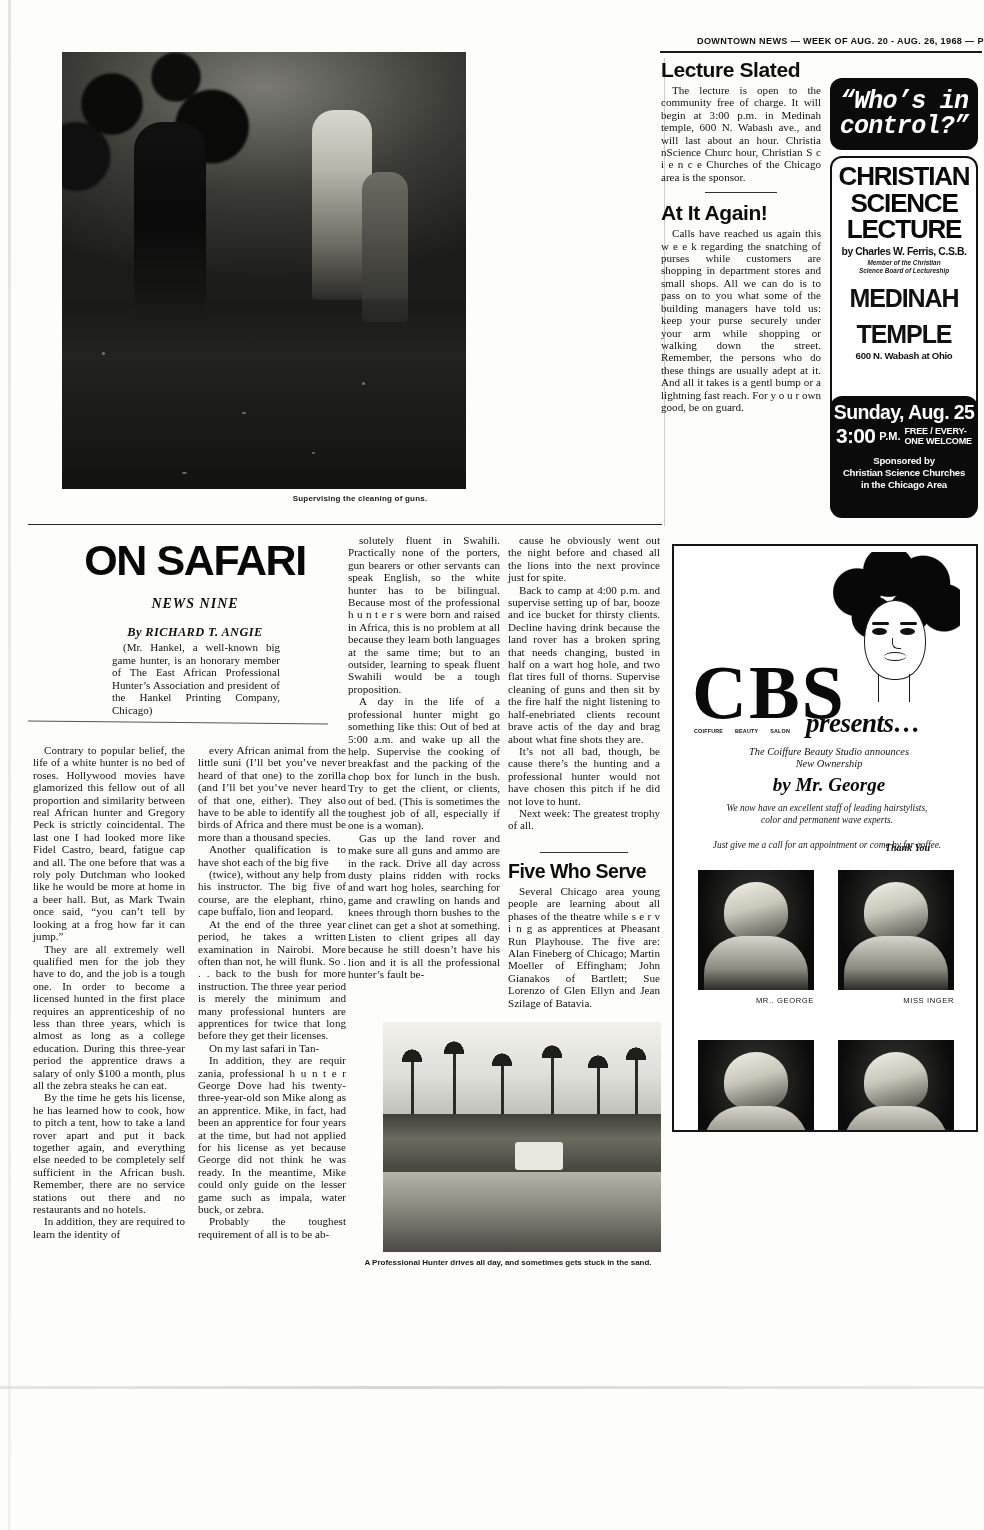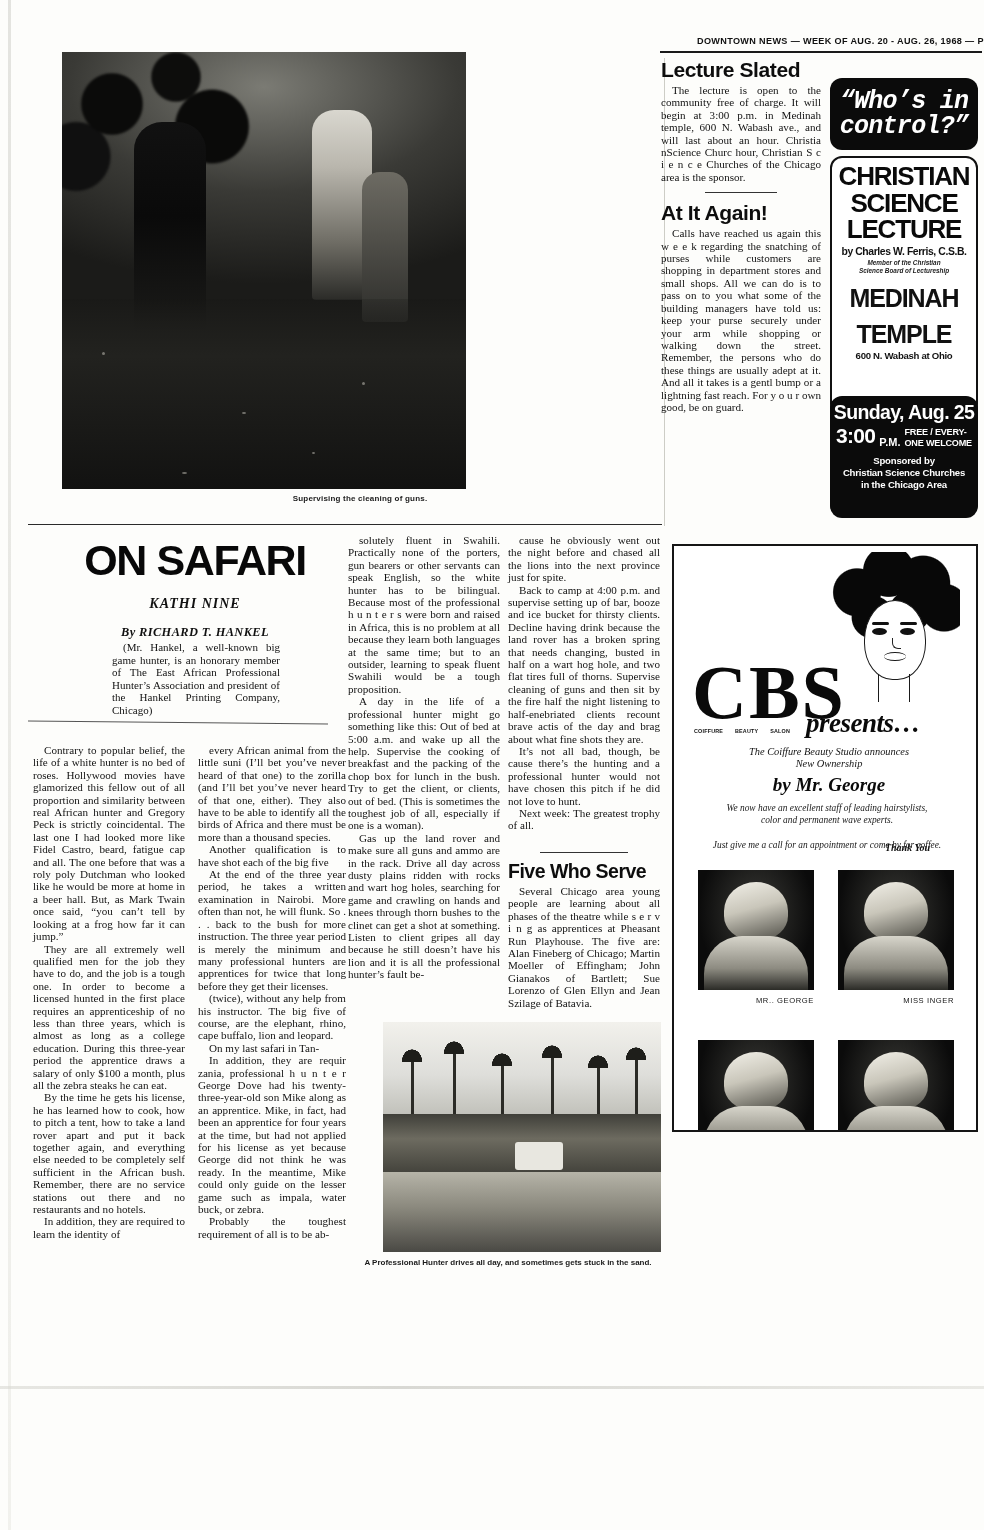--- a/index.html
+++ b/index.html
@@ -131,21 +131,21 @@
   }
   #ad-time{
     position:absolute;left:830px;top:396px;width:148px;height:122px;
     background:#0b0b0b;border-radius:12px;color:#fff;
     text-align:center;padding-top:6px;box-sizing:border-box;
   }
   #ad-time .day{
     font-family:"Liberation Sans", sans-serif;font-weight:bold;
     font-size:19.5px;letter-spacing:-.6px;line-height:21px;
   }
-  #ad-time .row{display:flex;align-items:flex-end;justify-content:center;gap:4px;margin-top:1px;}
+  #ad-time .row{display:flex;align-items:center;justify-content:center;gap:4px;margin-top:1px;}
   #ad-time .hr{
     font-family:"Liberation Sans", sans-serif;font-weight:bold;
     font-size:21px;letter-spacing:-.7px;
   }
   #ad-time .pm{
     font-family:"Liberation Sans", sans-serif;font-weight:bold;font-size:11px;
   }
   #ad-time .free{
     font-family:"Liberation Sans", sans-serif;font-weight:bold;
     font-size:9.1px;line-height:10.4px;text-align:left;letter-spacing:-.2px;
@@ -415,41 +415,41 @@
     </div>
     <div class="sp">
       <span>Sponsored by</span><br>
       <span>Christian Science Churches</span><br>
       <span>in the Chicago Area</span>
     </div>
   </div>
 
   <div id="safari-rule-top"></div>
   <div id="safari-head">ON SAFARI</div>
-  <div id="safari-part">KATHI NINE</div>
-  <div id="safari-by">By RICHARD T. HANKEL</div>
+  <div id="safari-part">NEWS NINE</div>
+  <div id="safari-by">By RICHARD T. ANGIE</div>
   <div id="safari-bio">
     <div class="body-txt">
         <p>(Mr. Hankel, a well-known big game hunter, is an honorary member of The East African Professional Hunter’s Association and president of the Hankel Printing Company, Chicago)</p>
       </div>
   </div>
   <div id="bio-underline"></div>
 
   <div id="col1" class="body-txt">
     <p>Contrary to popular belief, the life of a white hunter is no bed of roses. Hollywood movies have glamorized this fellow out of all proportion and similarity between real African hunter and Gregory Peck is strictly coincidental. The last one I had looked more like Fidel Castro, beard, fatigue cap and all. The one before that was a roly poly Dutchman who looked like he would be more at home in a beer hall. But, as Mark Twain once said, “you can’t tell by looking at a frog how far it can jump.”</p>
     <p>They are all extremely well qualified men for the job they have to do, and the job is a tough one. In order to become a licensed hunted in the first place requires an apprenticeship of no less than three years, which is almost as long as a college education. During this three-year period the apprentice draws a salary of only $100 a month, plus all the zebra steaks he can eat.</p>
     <p>By the time he gets his license, he has learned how to cook, how to pitch a tent, how to take a land rover apart and put it back together again, and everything else needed to be completely self sufficient in the African bush. Remember, there are no service stations out there and no restaurants and no hotels.</p>
     <p>In addition, they are required to learn the identity of</p>
   </div>
 
   <div id="col2" class="body-txt">
     <p>every African animal from the little suni (I’ll bet you’ve never heard of that one) to the zorilla (and I’ll bet you’ve never heard of that one, either). They also have to be able to identify all the birds of Africa and there must be more than a thousand species.</p>
     <p>Another qualification is to have shot each of the big five</p>
+    <p>(twice), without any help from his instructor. The big five of course, are the elephant, rhino, cape buffalo, lion and leopard.</p>
     <p>At the end of the three year period, he takes a written examination in Nairobi. More often than not, he will flunk. So . . . back to the bush for more instruction. The three year period is merely the minimum and many professional hunters are apprentices for twice that long before they get their licenses.</p>
-    <p>(twice), without any help from his instructor. The big five of course, are the elephant, rhino, cape buffalo, lion and leopard.</p>
     <p>On my last safari in Tan-</p>
     <p>In addition, they are requir zania, professional h u n t e r George Dove had his twenty-three-year-old son Mike along as an apprentice. Mike, in fact, had been an apprentice for four years at the time, but had not applied for his license as yet because George did not think he was ready. In the meantime, Mike could only guide on the lesser game such as impala, water buck, or zebra.</p>
     <p>Probably the toughest requirement of all is to be ab-</p>
   </div>
 
   <div id="col3" class="body-txt">
     <p>solutely fluent in Swahili. Practically none of the porters, gun bearers or other servants can speak English, so the white hunter has to be bilingual. Because most of the professional h u n t e r s were born and raised in Africa, this is no problem at all because they learn both languages at the same time; but to an outsider, learning to speak fluent Swahili would be a tough proposition.</p>
     <p>A day in the life of a professional hunter might go something like this: Out of bed at 5:00 a.m. and wake up all the help. Supervise the cooking of breakfast and the packing of the chop box for lunch in the bush. Try to get the client, or clients, out of bed. (This is sometimes the toughest job of all, especially if one is a woman).</p>
     <p>Gas up the land rover and make sure all guns and ammo are in the rack. Drive all day across dusty plains ridden with rocks and wart hog holes, searching for game and crawling on hands and knees through thorn bushes to the clinet can get a shot at something. Listen to client gripes all day because he still doesn’t have his lion and it is all the professional hunter’s fault be-</p>
   </div>

